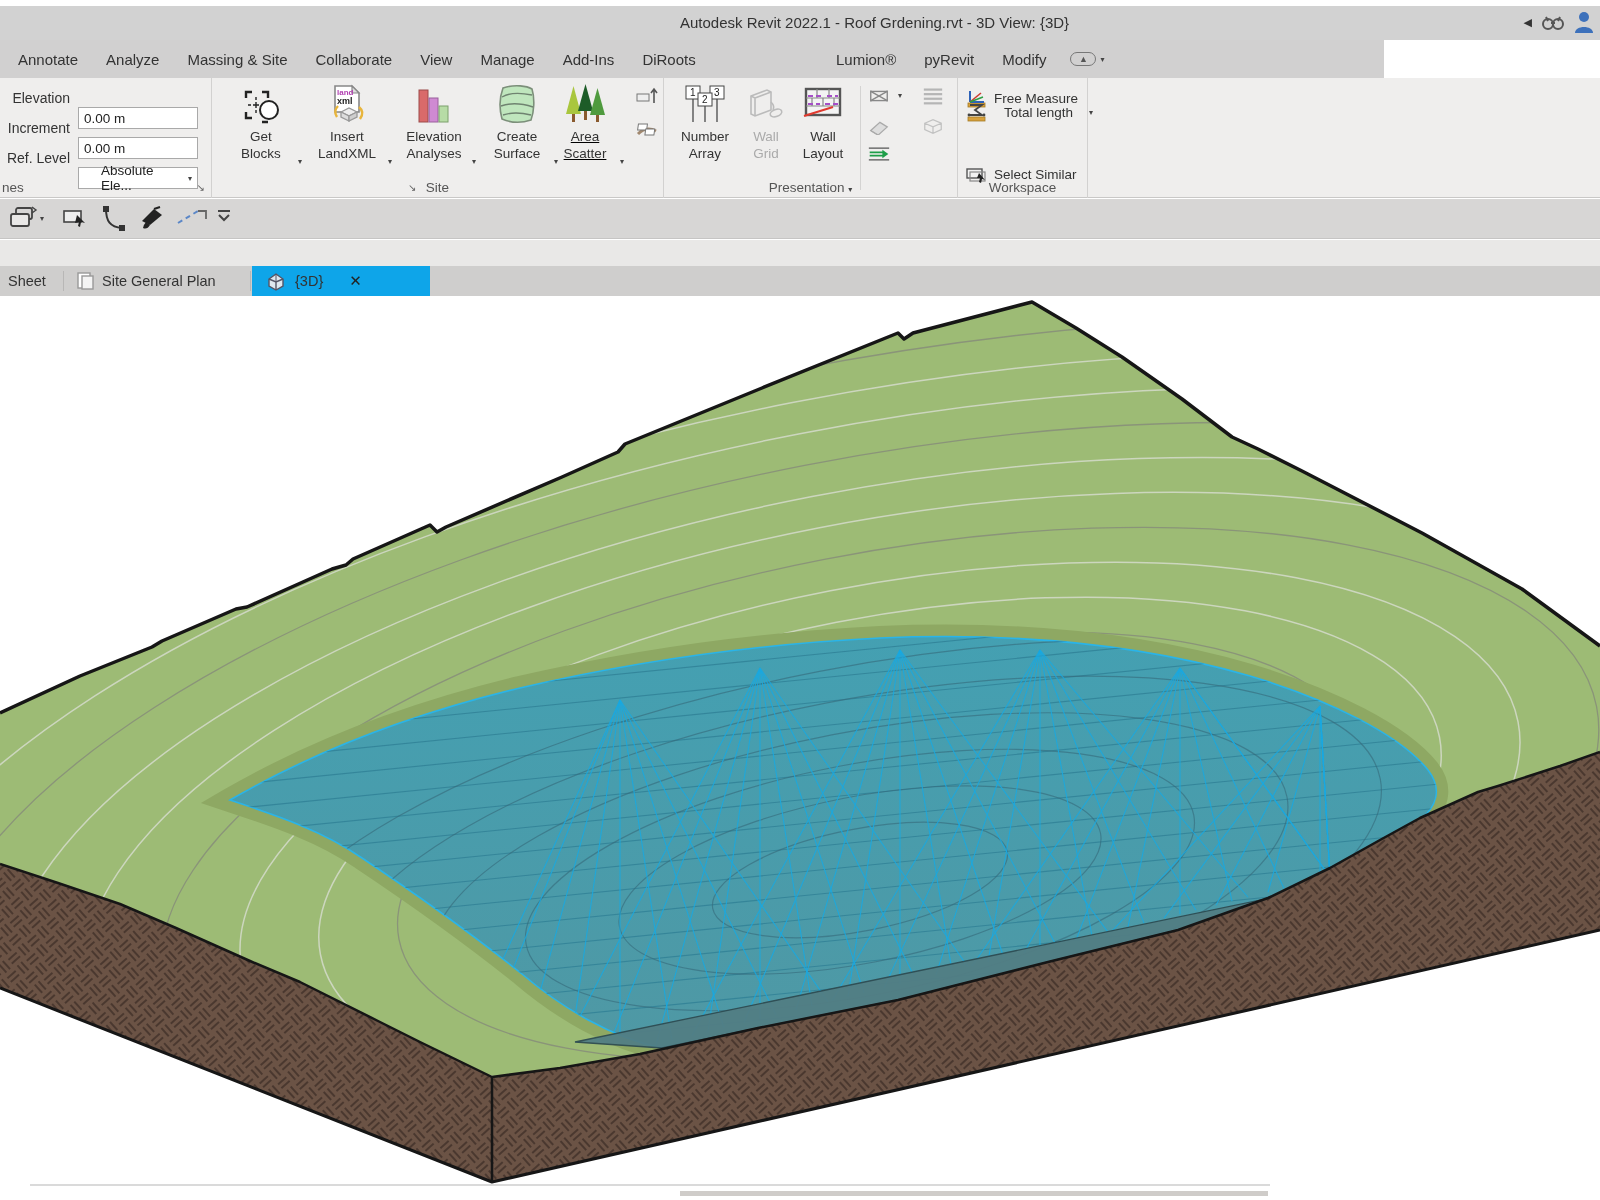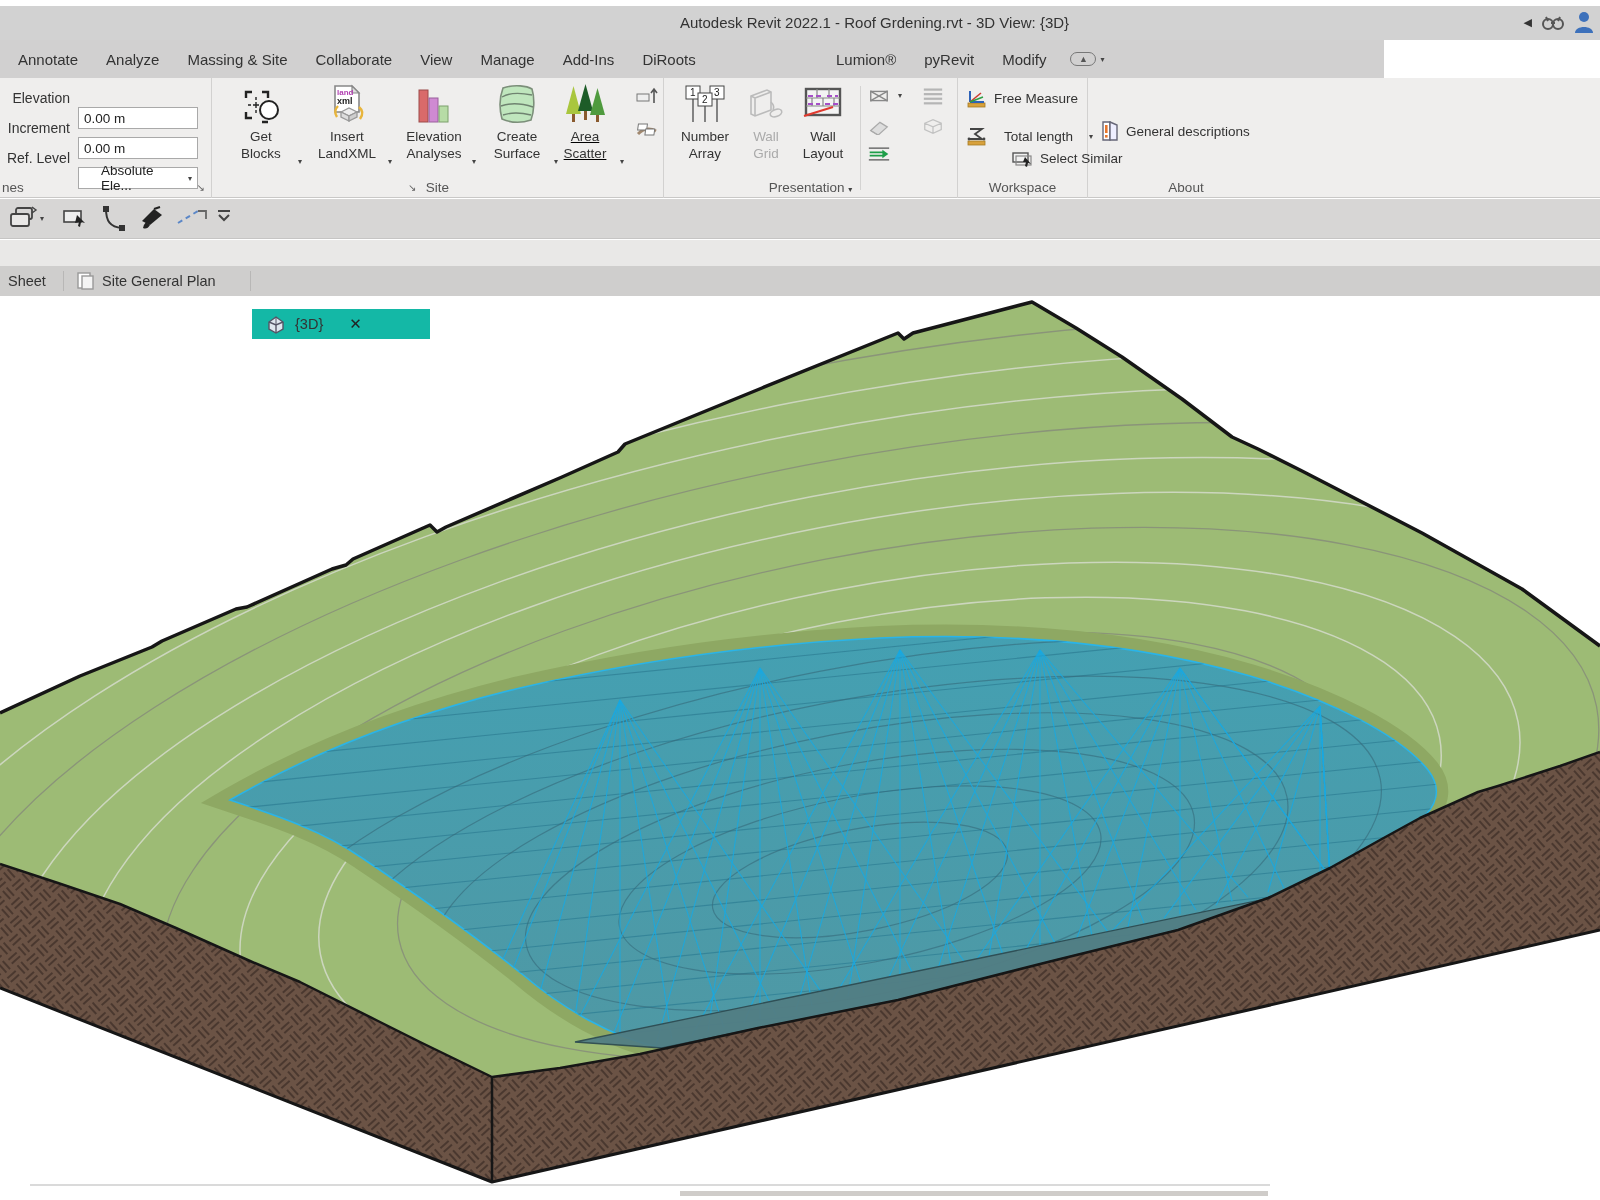--- a/index.html
+++ b/index.html
@@ -36,21 +36,21 @@
   .mini { position:absolute; width:22px; height:20px; display:flex; align-items:center; justify-content:center; }
   .dropglyph { font-size:8px; color:#444; }
   .vsep { position:absolute; top:8px; bottom:8px; width:1px; background:#d4d3d2; }
   
   .quickbar { position:absolute; left:0; top:199px; width:1600px; height:40px; background:#d7d6d5; border-bottom:1px solid #c6c5c4; }
   .qicon { position:absolute; top:6px; display:flex; align-items:center; }
   .optionsbar { position:absolute; left:0; top:240px; width:1600px; height:26px; background:#e9e8e7; }
   
   .viewtabs { position:absolute; left:0; top:266px; width:1600px; height:30px; background:#cfcecd; }
   .vtab { position:absolute; top:0; height:30px; display:flex; align-items:center; font-size:14.5px; color:#333; }
-  .vtab.active { background:#14b8a6;margin-top:43px; }
+  .vtab.active { background:#0ea5e9; }
   .vtab .vsep2 { position:absolute; right:0; top:5px; bottom:5px; width:1px; background:#b8b7b6; }
   .vclose { margin-left:26px; font-size:15px; color:#222; cursor:default; }
   
   .canvas { position:absolute; left:0; top:296px; width:1600px; height:904px; background:#fff; }
   .bottomline1 { position:absolute; left:30px; top:1184px; width:1240px; height:2px; background:#dadada; }
   .bottomline2 { position:absolute; left:680px; top:1191px; width:588px; height:5px; background:#cfccc9; }
   svg text { font-family:"Liberation Sans",sans-serif; }
 </style>
 </head>
 <body>
@@ -458,53 +458,41 @@
     <div class="rpanel" style="left:958px;width:130px;">
       <div class="srow" style="left:8px;top:10px;">
         <svg width="22" height="20" viewBox="0 0 22 20">
           <rect x="2" y="15" width="17" height="4" fill="#d8a13c" stroke="#a57a24" stroke-width="0.8"></rect>
           <path d="M4,14 V3 M4,14 H18" stroke="#2d62b8" stroke-width="2" fill="none"></path>
           <path d="M4,14 L15,5" stroke="#cc3b30" stroke-width="1.6"></path>
           <path d="M4,14 L17,9" stroke="#2f9e44" stroke-width="1.6"></path>
         </svg>
         <span>Free Measure</span>
       </div>
-      <div class="srow" style="left:8px;top:48px;gap:16px;">
+      <div class="srow" style="left:8px;top:24px;gap:16px;">
         <svg width="22" height="20" viewBox="0 0 22 20">
           <rect x="2" y="15" width="17" height="4" fill="#d8a13c" stroke="#a57a24" stroke-width="0.8"></rect>
           <path d="M4,3 h12 l-7,5 7,5 h-12" fill="none" stroke="#444" stroke-width="1.8"></path>
           <circle cx="3" cy="13" r="1.4" fill="#444"></circle>
             <circle cx="18" cy="13" r="1.4" fill="#444"></circle>
         </svg>
         <span>Total length</span>
         <span class="dropglyph">▾</span>
       </div>
-      <div class="srow" style="left:8px;top:70px;margin-left:46px;">
+      <div class="srow" style="left:8px;top:86px;">
         <svg width="22" height="20" viewBox="0 0 22 20">
           <rect x="1" y="5" width="15" height="9" fill="#f2f2f2" stroke="#555" stroke-width="1.4"></rect>
           <rect x="4" y="8" width="15" height="9" fill="none" stroke="#888" stroke-width="1.2"></rect>
           <path d="M13,9 l6,7 -3,-1 -1,4 -2,-1 1,-4 -3,0 Z" fill="#222"></path>
         </svg>
         <span>Select Similar</span>
       </div>
       <div class="plabel">Workspace</div>
     </div>
 
-    <div class="rpanel" style="left:1088px;width:196px;border-right:none;">
-      <div class="srow" style="left:12px;top:42px;">
-        <svg width="20" height="22" viewBox="0 0 20 22">
-          <path d="M3,2 h7 v18 h-7 Z" fill="#fff" stroke="#667" stroke-width="1.4"></path>
-          <path d="M10,2 l7,3 v15 l-7,0 Z" fill="#eef" stroke="#667" stroke-width="1.4"></path>
-          <rect x="5" y="5" width="2.6" height="8" fill="#e8762c"></rect>
-          <rect x="5" y="15" width="2.6" height="2.6" fill="#e8762c"></rect>
-        </svg>
-        <span>General descriptions</span>
-      </div>
-      <div class="plabel">About</div>
-    </div>
   </div>
 
   <div class="quickbar">
     <div class="qicon" style="left:8px;">
       <svg width="30" height="26" viewBox="0 0 30 26">
         <rect x="8" y="3" width="16" height="11" rx="2" fill="none" stroke="#444" stroke-width="1.8"></rect>
         <rect x="3" y="9" width="18" height="12" rx="2" fill="#e9e8e7" stroke="#444" stroke-width="1.8"></rect>
         <path d="M24,2 l4,3 -4,3" fill="none" stroke="#444" stroke-width="1.4"></path>
       </svg>
       <span class="dropglyph" style="margin-left:2px;">▾</span>

